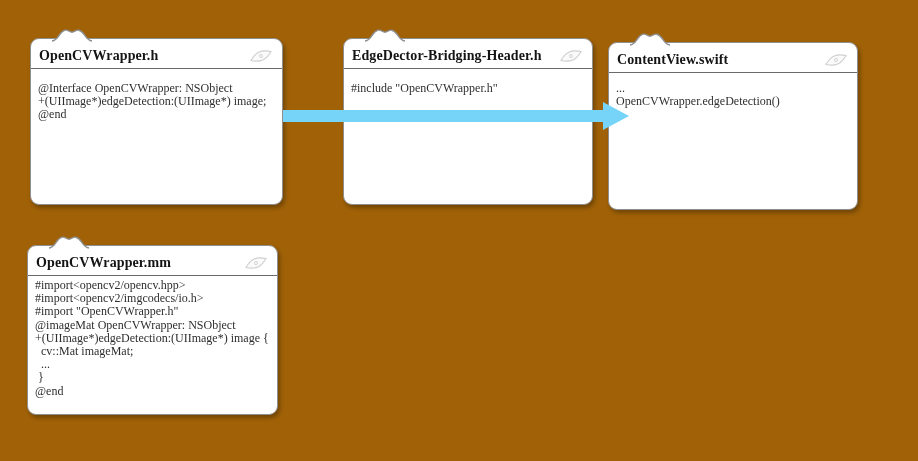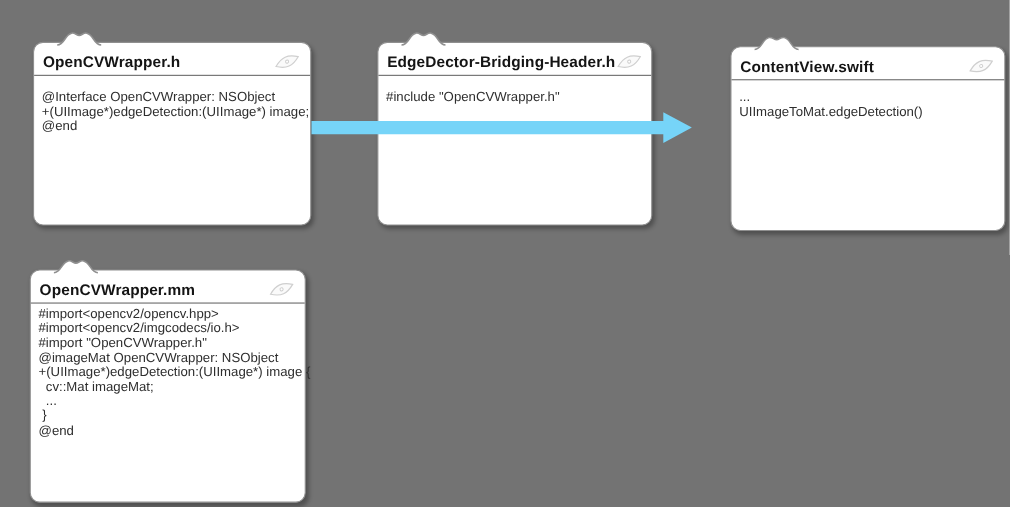--- a/index.html
+++ b/index.html
@@ -5,22 +5,23 @@
   html, body {
     margin: 0;
     padding: 0;
     background: #ffffff;
     font-family: "Liberation Sans", "DejaVu Sans", sans-serif;
   }
   .canvas {
     position: relative;
     width: 918px;
     height: 461px;
-    background: #737373;
+    background: #a16207;
     overflow: hidden;
+    font-family: Liberation Serif, serif;
   }
   
   .note {
     position: absolute;
     background: #ffffff;
     border: 1.5px solid #8f8f8f;
     border-radius: 9px;
     box-shadow: 2px 3px 4px rgba(0,0,0,0.30);
     box-sizing: border-box;
     z-index: 1;
@@ -59,22 +60,22 @@
   }
   .code-line {
     font-size: 12px;
     line-height: 13.2px;
     color: #2e2e2e;
     white-space: pre;
   }
   
   .pos-0 { left: 30px;  top: 38px;  width: 253px; height: 167px; }
   .pos-1 { left: 330px; top: 38px;  width: 250px; height: 167px; margin-left: 13px; }
-  .pos-2 { left: 664px; top: 42px;  width: 250px; height: 168px; }
-  .pos-3 { left: 27px;  top: 245px; width: 251px; height: 212px; }
+  .pos-2 { left: 608px; top: 42px;  width: 250px; height: 168px; }
+  .pos-3 { left: 27px;  top: 245px; width: 251px; height: 170px; }
   .pos-2 .note-body { padding-top: 9px; }
   .pos-3 .note-body { padding-top: 3px; }
   
   .arrow {
     position: absolute;
     left: 283px;
     top: 101px;
     width: 346px;
     height: 30px;
     z-index: 5;
@@ -139,21 +140,21 @@
       <span class="note-title">ContentView.swift</span>
       <svg class="pencil" viewBox="0 0 26 16">
         <g transform="rotate(-24 13 8)">
           <path d="M2,8 Q8,3.6 13,3.6 Q18,3.6 24,8 Q18,12.4 13,12.4 Q8,12.4 2,8 Z" fill="#fafafa" stroke="#cfcfcf" stroke-width="1.1"></path>
           <circle cx="13" cy="8" r="1.4" fill="#ffffff" stroke="#cfcfcf" stroke-width="0.9"></circle>
         </g>
       </svg>
     </div>
     <div class="note-body">
           <div class="code-line">...</div>
-          <div class="code-line">UIImageToMat.edgeDetection()</div>
+          <div class="code-line">OpenCVWrapper.edgeDetection()</div>
         </div>
   </div>
 
   <div class="note pos-3">
     <svg class="tab" viewBox="0 0 40 13">
       <path d="M0,13 C7,12.5 6.5,4 13,2.2 C16,1.4 17.5,4.2 20,4.2 C22.5,4.2 24,1.4 27,2.2 C33.5,4 33,12.5 40,13" fill="#ffffff" stroke="#8f8f8f" stroke-width="1.4"></path>
     </svg>
     <div class="note-header">
       <span class="note-title">OpenCVWrapper.mm</span>
       <svg class="pencil" viewBox="0 0 26 16">

